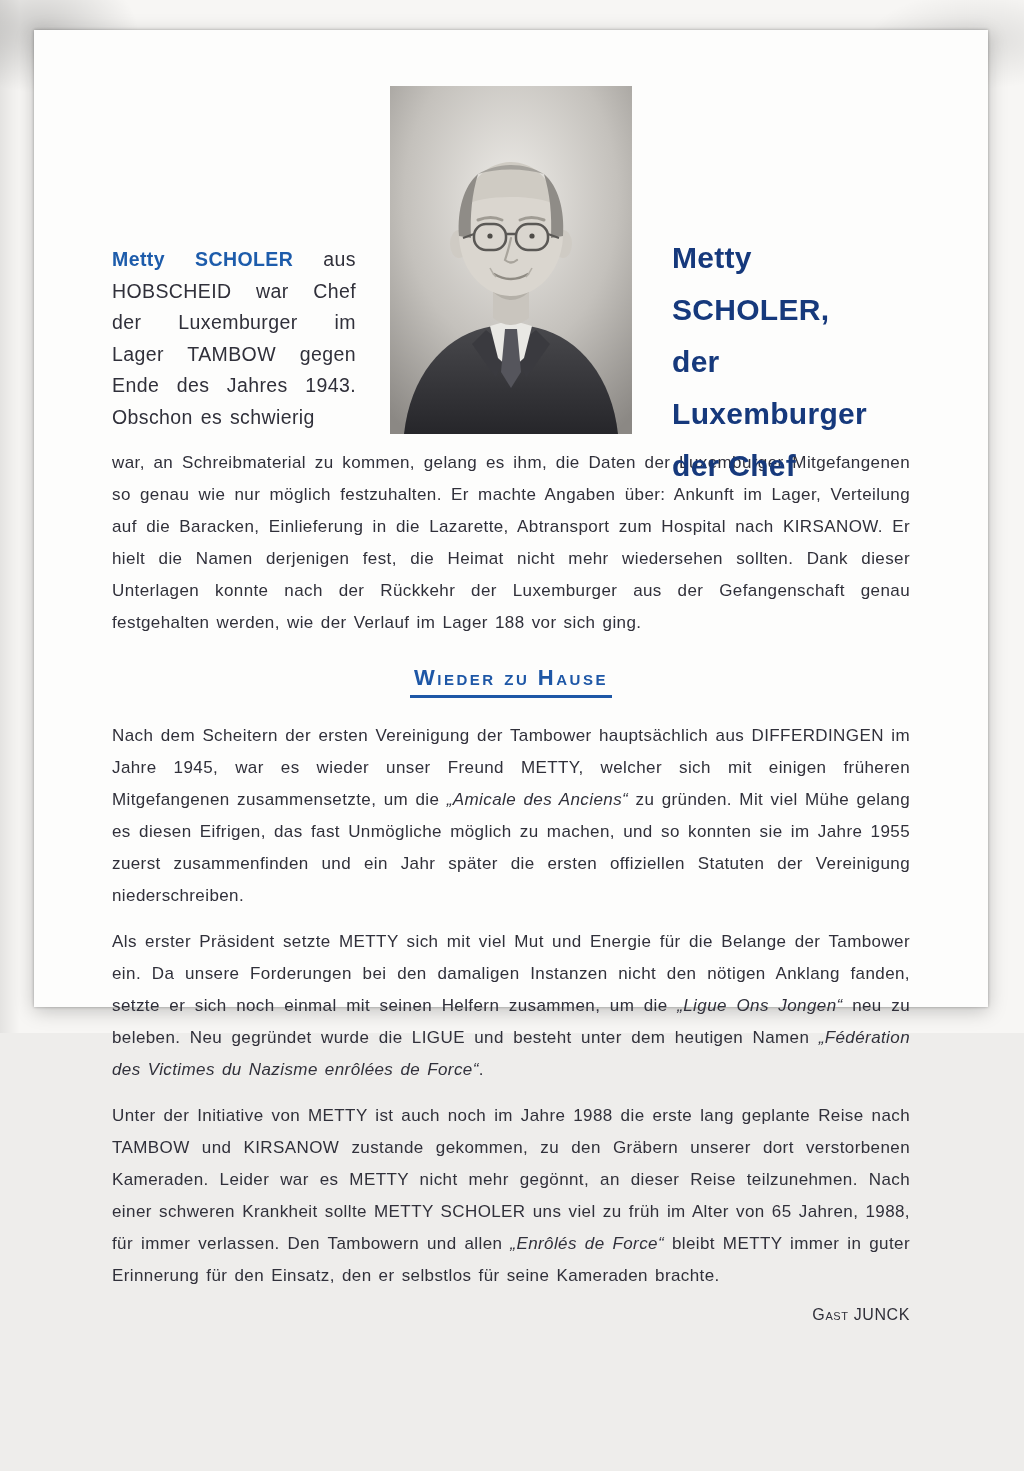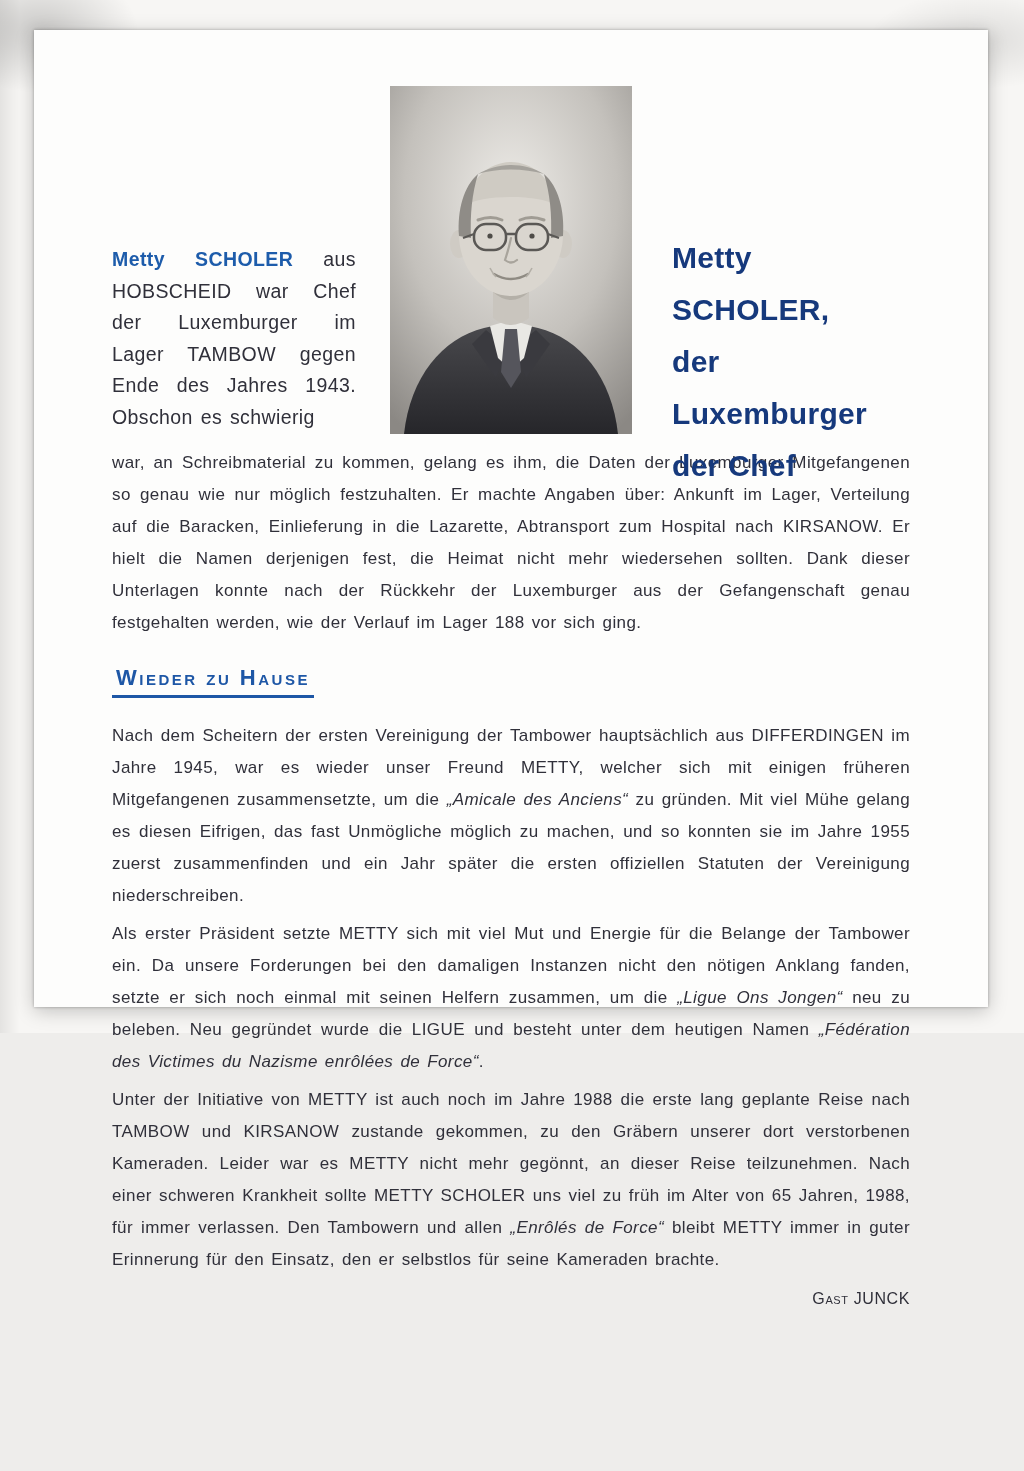--- a/index.html
+++ b/index.html
@@ -50,30 +50,30 @@
     font-weight:700; font-size:30px; line-height:52px;
     letter-spacing:.3px;
   }
   
   .body {
     font-size:17px; line-height:32px;
     letter-spacing:.4px; word-spacing:2px;
     text-align:justify;
   }
   .p-cont { margin-top:12px; }
-  .heading-wrap { margin:26px 0 22px 0; }
+  .heading-wrap { margin:26px 0 22px 0; text-align:center; }
   .heading {
     display:inline-block;
     color:var(--heading-blue,#1e57a6);
     font-variant:small-caps; font-weight:700;
     font-size:22px; letter-spacing:2.5px;
     padding:0 4px 4px 4px;
     border-bottom:3px solid var(--heading-blue,#1e57a6);
   }
-  .p-sec { margin-top:6px; }
+  .p-sec { margin-top:14px; }
   .signature {
     margin-top:14px; text-align:right;
     font-size:16px; letter-spacing:.6px;
   }
 </style>
 </head>
 <body>
 
 <div class="scan">
   <div class="page">

